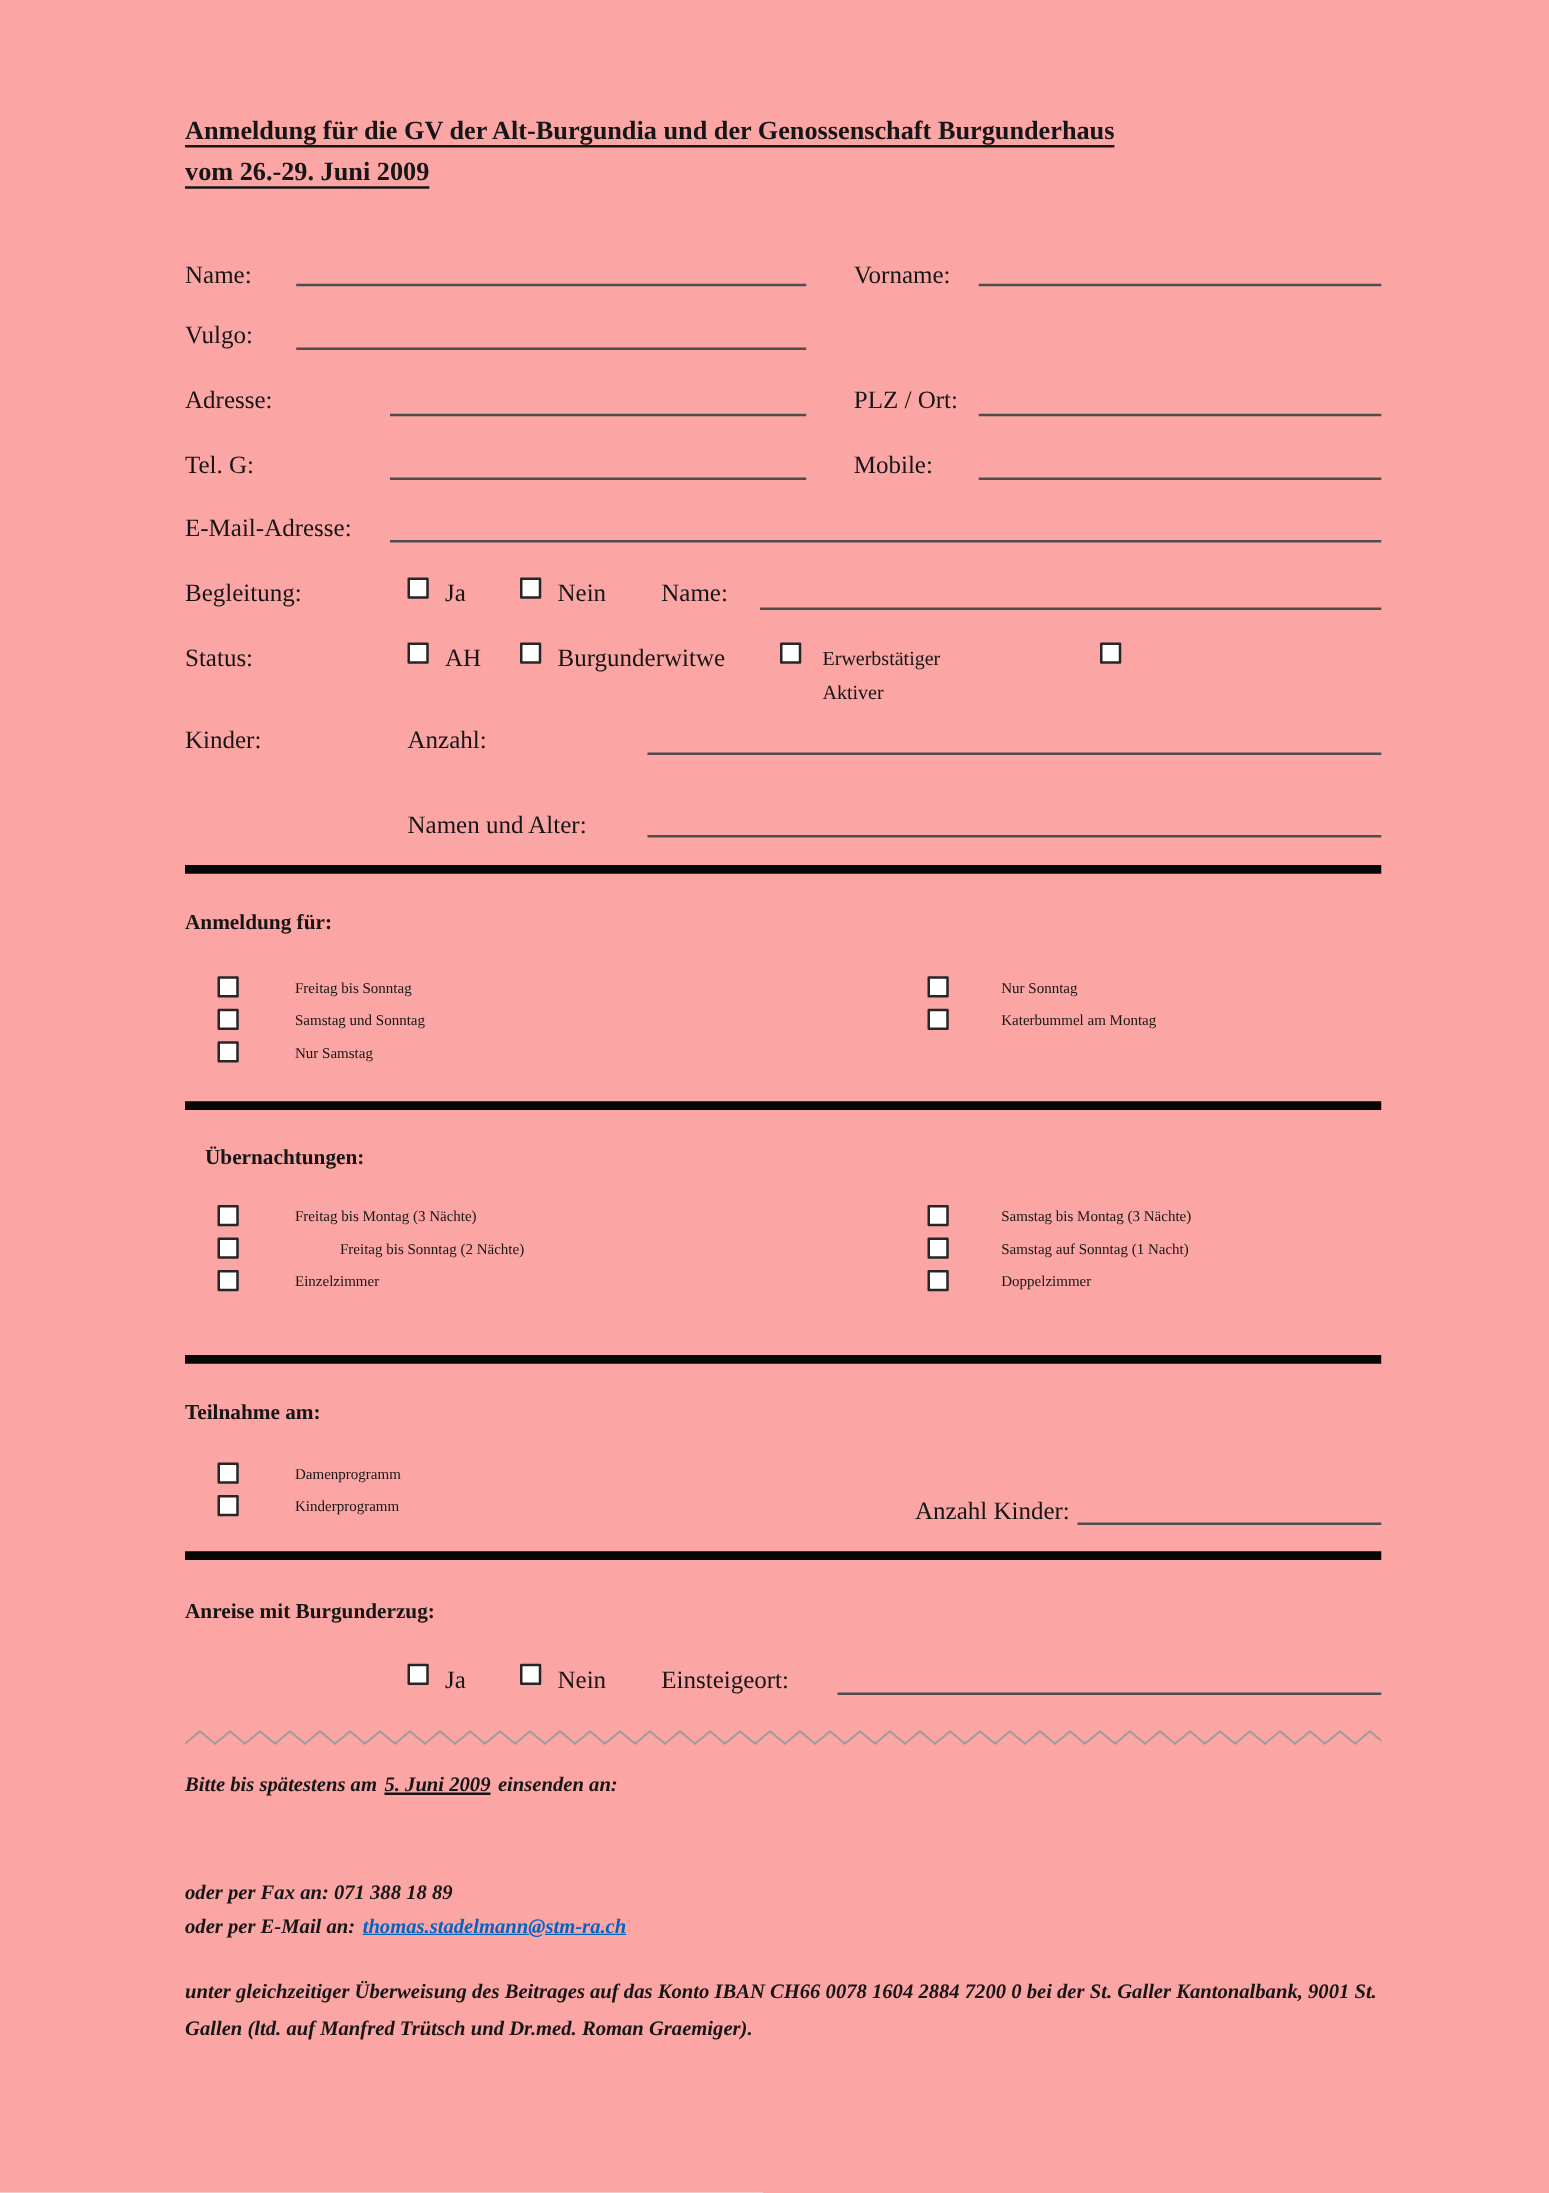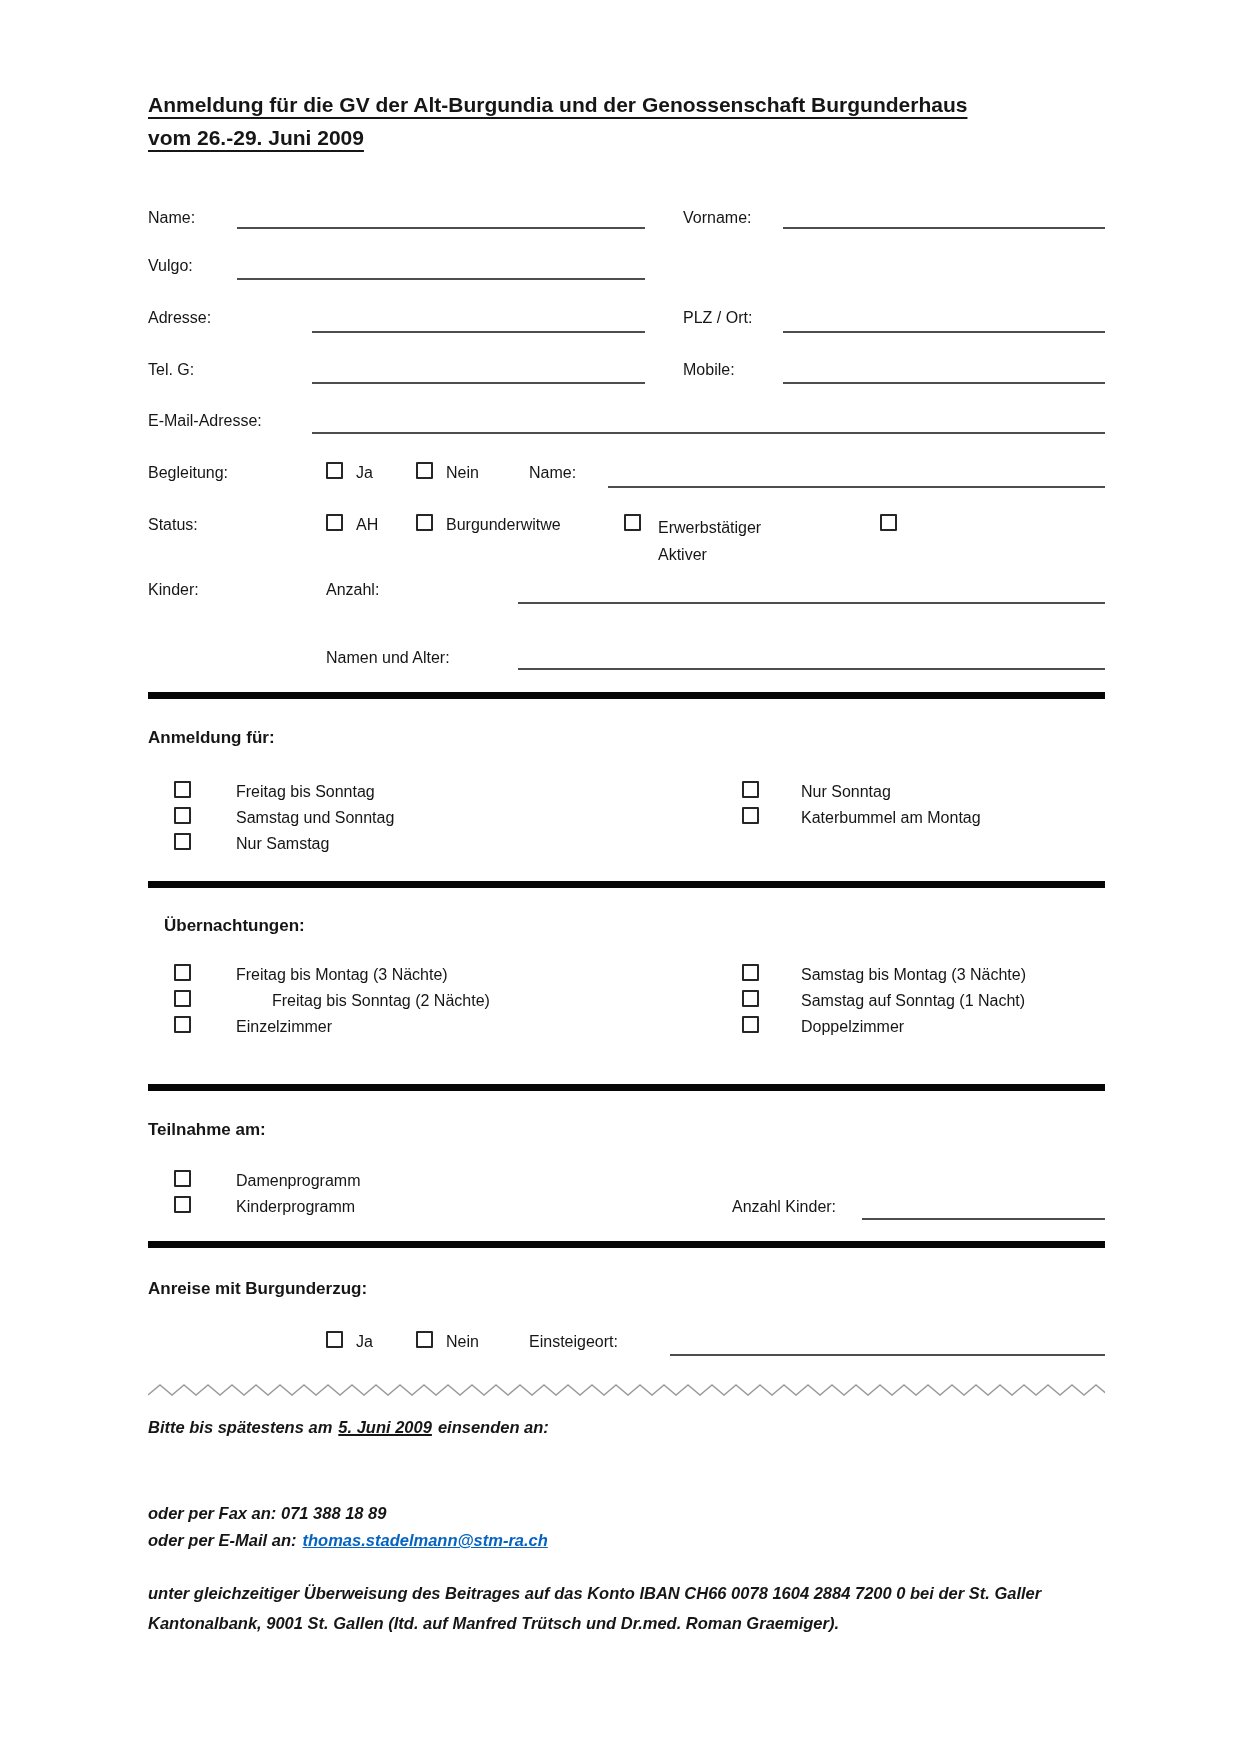--- a/index.html
+++ b/index.html
@@ -1,34 +1,34 @@
 <!DOCTYPE html>
 <html><head>
 <meta charset="utf-8">
 <style>
   html,body{margin:0;padding:0;background:#e8e8e8;}
   .page{
-    position:relative;width:1239px;height:1754px;background:#ffffff;
-    font-family:Liberation Sans, sans-serif;color:#161616;overflow:hidden;
+    position:relative;width:1239px;height:1754px;background:#fca5a5;
+    font-family:Liberation Serif, serif;color:#161616;overflow:hidden;
     margin:0 auto;
   }
   .abs{position:absolute;}
   .title{
     font-size:21px;font-weight:bold;line-height:33px;
     text-decoration:underline;text-decoration-thickness:2px;text-underline-offset:5px;
     white-space:nowrap;
   }
-  .label{font-size:16px;white-space:nowrap;text-align:right;}
+  .label{font-size:20px;white-space:nowrap;text-align:right;}
   .heading{font-size:17px;font-weight:bold;white-space:nowrap;}
   .blank{height:0;border-bottom:2px solid #4d4d4d;}
   .cb{
     width:17px;height:17px;border:2px solid #262626;border-radius:1px;
     background:#fff;display:inline-block;box-sizing:border-box;
   }
-  .optlabel{font-size:16px;white-space:nowrap;}
+  .optlabel{font-size:12px;white-space:nowrap;}
   .wraplabel{font-size:16px;line-height:27px;}
   .bar{height:7px;background:#060606;}
   .footer-bold{font-size:16.5px;font-weight:bold;font-style:italic;white-space:nowrap;}
   .footer-wrap{font-size:16.5px;font-weight:bold;font-style:italic;line-height:30px;}
   .uline{text-decoration:underline;text-decoration-thickness:1.5px;margin:0 6px;}
   .maillink{color:#0563C1;text-decoration:underline;margin-left:6px;cursor:pointer;}
   .zigzag{stroke:#9b9b9b;fill:none;stroke-width:1.4;}
 </style>
 </head>
 <body>

